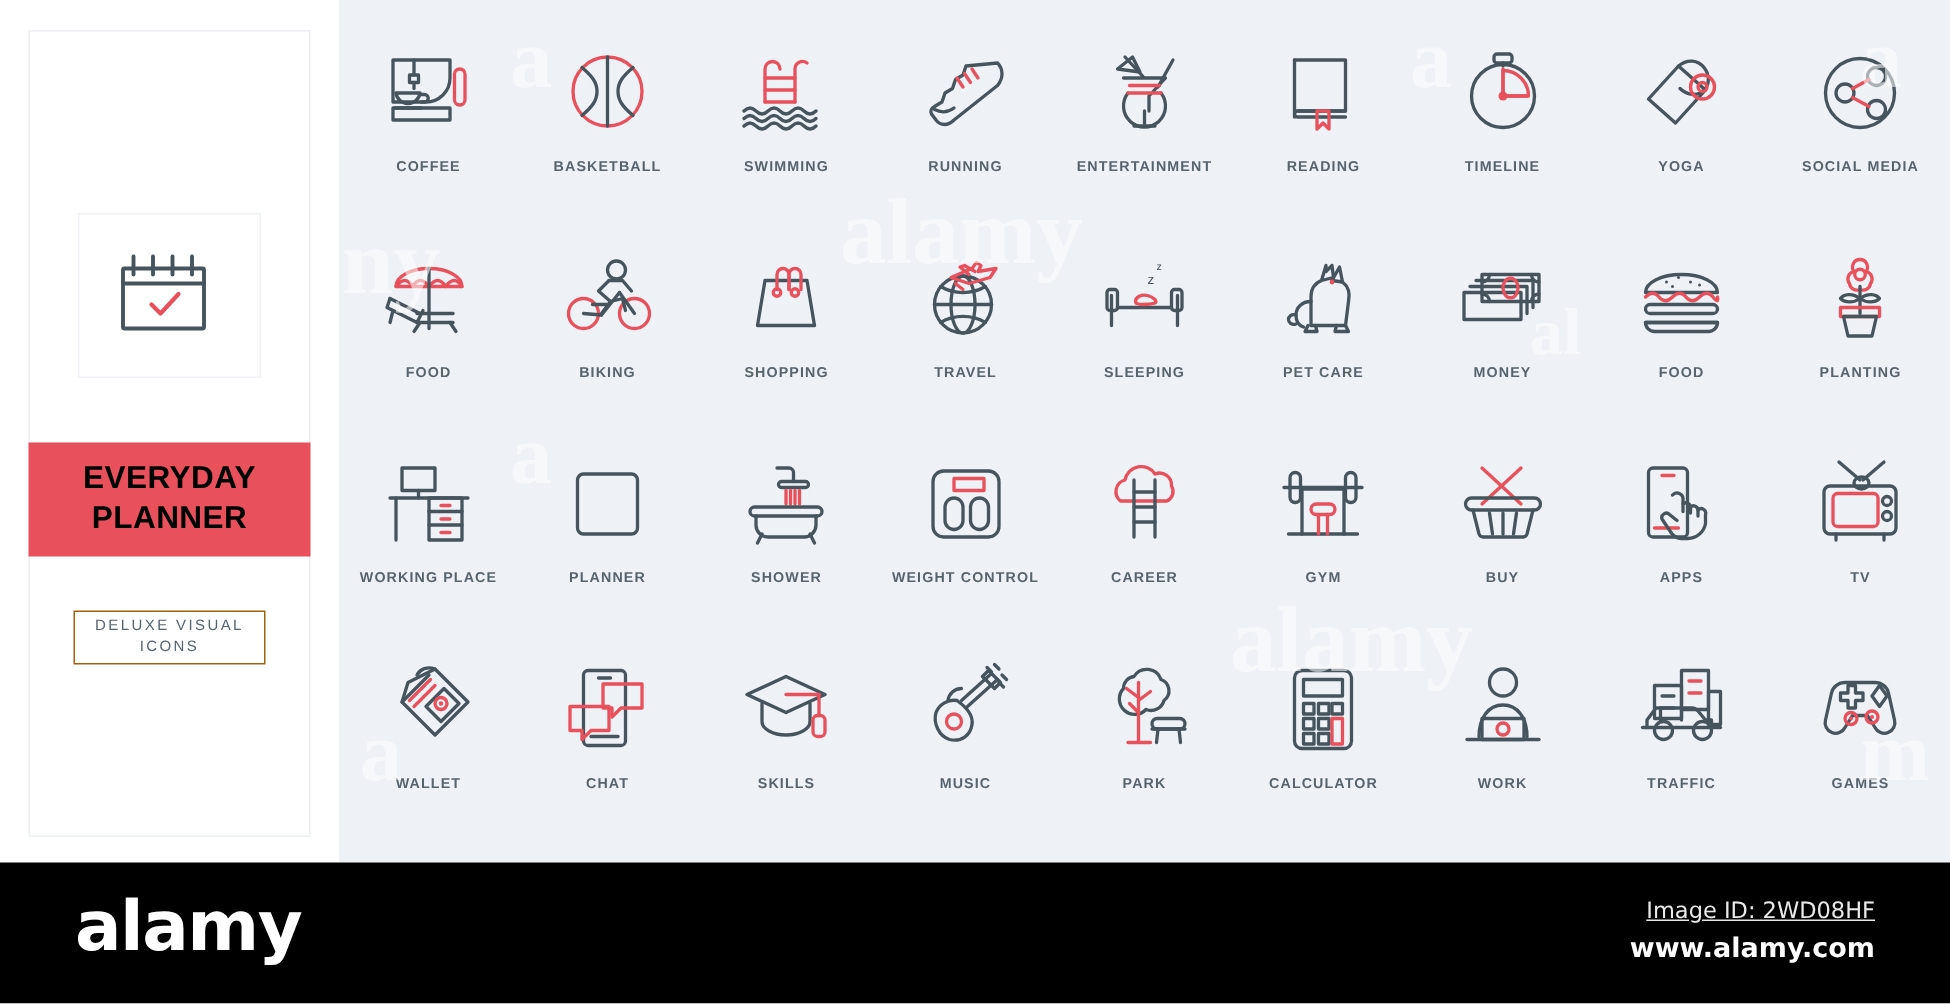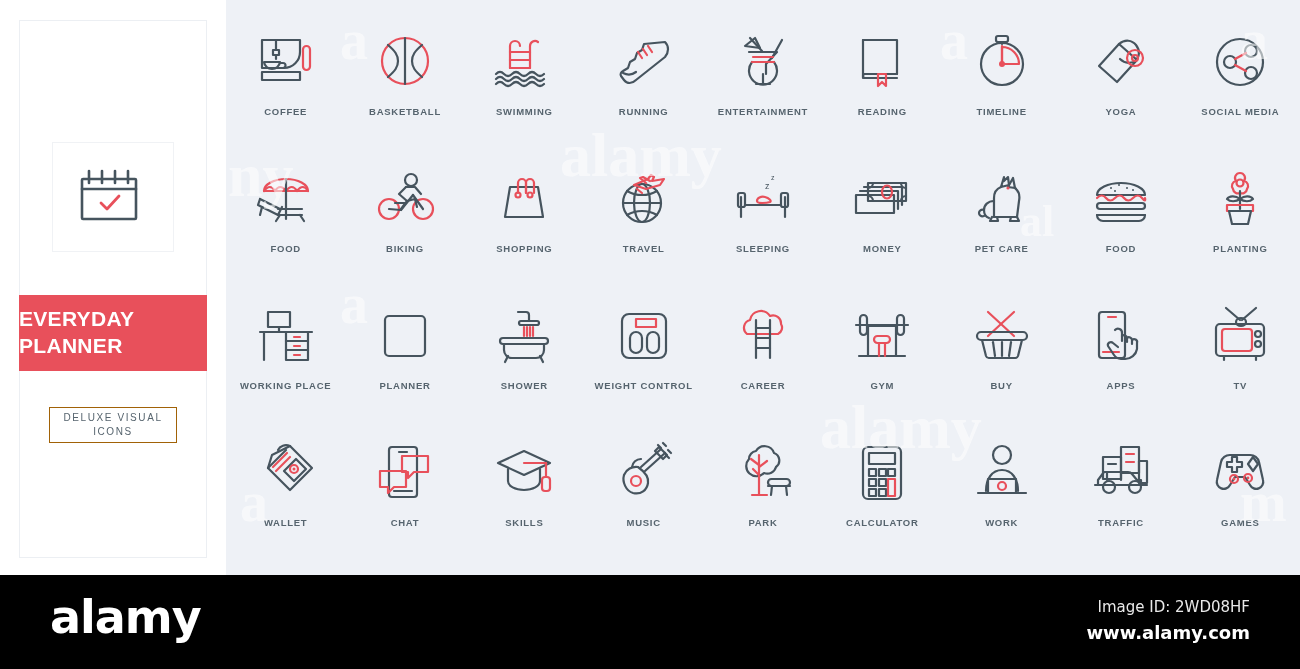--- a/index.html
+++ b/index.html
@@ -24,22 +24,22 @@
     background:#ffffff;border:1px solid #eceff3;box-sizing:border-box;
   }
   #promo-logo-box{
     position:absolute;left:52px;top:142px;width:122px;height:110px;
     background:#ffffff;border:1px solid #f0f2f5;box-sizing:border-box;
     display:flex;align-items:center;justify-content:center;
   }
   #promo-banner{
     position:absolute;left:19px;top:295px;width:188px;height:76px;
     background:#e8505b;
-    display:flex;flex-direction:column;justify-content:center;
-    color:#ffffff;font-weight:bold;font-size:21px;line-height:1.28;letter-spacing:.3px;
+    display:flex;flex-direction:column;align-items:center;justify-content:center;
+    color:#000000;font-weight:bold;font-size:21px;line-height:1.28;letter-spacing:.3px;
   }
   #promo-sub{
     position:absolute;left:49px;top:407px;width:128px;height:36px;
     border:1px solid #a16207;box-sizing:border-box;
     display:flex;align-items:center;justify-content:center;text-align:center;
     color:#56646e;font-size:10px;letter-spacing:1.6px;line-height:1.45;
   }
 
   
   #grid-panel{
@@ -69,21 +69,21 @@
 
   
   #footer{position:absolute;left:0;top:575px;width:1300px;height:94px;background:#000000;}
   #alamy-logo{
     position:absolute;left:50px;top:594px;color:#ffffff;
     font-family:"DejaVu Sans",sans-serif;font-weight:bold;font-size:46px;
     letter-spacing:-1px;line-height:1;
   }
   #image-id{
     position:absolute;right:50px;top:598px;color:#e9e9e9;font-size:15px;
-    font-family:"DejaVu Sans",sans-serif;text-align:right;
+    font-family:"DejaVu Sans",sans-serif;text-align:right;text-decoration:underline;
   }
   #alamy-url{
     position:absolute;right:50px;top:622px;color:#ffffff;font-size:18px;font-weight:bold;
     font-family:"DejaVu Sans",sans-serif;text-align:right;
   }
 </style>
 </head>
 <body>
 
 <div id="stage">
@@ -282,46 +282,46 @@
     <rect fill="none" stroke="#46545e" stroke-width="2.2" stroke-linecap="round" stroke-linejoin="round" x="54" y="30" width="7" height="14" rx="2"></rect>
     <line fill="none" stroke="#46545e" stroke-width="2.2" stroke-linecap="round" stroke-linejoin="round" x1="18" y1="42" x2="54" y2="42"></line>
     <path fill="none" stroke="#e8505b" stroke-width="2.2" stroke-linecap="round" stroke-linejoin="round" d="M30 38c0-3 4-5 8-4s7 4 5 5c-3 1-13 2-13-1z"></path>
     <text x="38" y="26" font-size="9" fill="#46545e" font-family="Liberation Sans">z</text>
     <text x="44" y="17" font-size="7" fill="#46545e" font-family="Liberation Sans">z</text>
             </svg>
             <div class="cell-label">SLEEPING</div>
           </div>
           <div class="cell">
             <svg viewBox="0 0 72 72" class="glyph">
-    <path fill="none" stroke="#46545e" stroke-width="2.2" stroke-linecap="round" stroke-linejoin="round" d="M10 32h38v18H10z"></path>
-    <path fill="none" stroke="#46545e" stroke-width="2.2" stroke-linecap="round" stroke-linejoin="round" d="M14 28h38v18"></path>
-    <path fill="none" stroke="#46545e" stroke-width="2.2" stroke-linecap="round" stroke-linejoin="round" d="M18 24h38v18"></path>
-    <path fill="none" stroke="#46545e" stroke-width="2.2" stroke-linecap="round" stroke-linejoin="round" d="M22 20h38v18H22z"></path>
-    <path fill="none" stroke="#46545e" stroke-width="2.2" stroke-linecap="round" stroke-linejoin="round" d="M22 25a5 5 0 0 0 5-5"></path>
-    <path fill="none" stroke="#46545e" stroke-width="2.2" stroke-linecap="round" stroke-linejoin="round" d="M60 25a5 5 0 0 1-5-5"></path>
-    <path fill="none" stroke="#46545e" stroke-width="2.2" stroke-linecap="round" stroke-linejoin="round" d="M22 33a5 5 0 0 1 5 5"></path>
-    <path fill="none" stroke="#46545e" stroke-width="2.2" stroke-linecap="round" stroke-linejoin="round" d="M60 33a5 5 0 0 0-5 5"></path>
-    <ellipse fill="none" stroke="#e8505b" stroke-width="2.2" stroke-linecap="round" stroke-linejoin="round" cx="41" cy="29" rx="5" ry="6.5"></ellipse>
-            </svg>
-            <div class="cell-label">MONEY</div>
-          </div>
-          <div class="cell">
-            <svg viewBox="0 0 72 72" class="glyph">
     <path fill="none" stroke="#46545e" stroke-width="2.2" stroke-linecap="round" stroke-linejoin="round" d="M38 14l-3 10 8-2-1-8-4 4z"></path>
     <path fill="none" stroke="#46545e" stroke-width="2.2" stroke-linecap="round" stroke-linejoin="round" d="M47 15l2 10-7-1z"></path>
     <path fill="none" stroke="#46545e" stroke-width="2.2" stroke-linecap="round" stroke-linejoin="round" d="M35 24c-5 2-7 6-7 11v19"></path>
     <path fill="none" stroke="#46545e" stroke-width="2.2" stroke-linecap="round" stroke-linejoin="round" d="M49 25c4 3 5 8 4 13l-2 16"></path>
     <path fill="none" stroke="#46545e" stroke-width="2.2" stroke-linecap="round" stroke-linejoin="round" d="M28 38c-6 0-10 4-10 9 0 4 2 7 5 8"></path>
     <path fill="none" stroke="#46545e" stroke-width="2.2" stroke-linecap="round" stroke-linejoin="round" d="M18 47c-3-1-5 1-5 3s2 4 5 3"></path>
     <path fill="none" stroke="#46545e" stroke-width="2.2" stroke-linecap="round" stroke-linejoin="round" d="M26 54l-2 4h8l-1-4"></path>
     <path fill="none" stroke="#46545e" stroke-width="2.2" stroke-linecap="round" stroke-linejoin="round" d="M45 54l-1 4h9l-2-4"></path>
     <line fill="none" stroke="#46545e" stroke-width="2.2" stroke-linecap="round" stroke-linejoin="round" x1="28" y1="54" x2="51" y2="54"></line>
     <circle fill="#e8505b" cx="42" cy="25" r="1.6"></circle>
             </svg>
             <div class="cell-label">PET CARE</div>
+          </div>
+          <div class="cell">
+            <svg viewBox="0 0 72 72" class="glyph">
+    <path fill="none" stroke="#46545e" stroke-width="2.2" stroke-linecap="round" stroke-linejoin="round" d="M10 32h38v18H10z"></path>
+    <path fill="none" stroke="#46545e" stroke-width="2.2" stroke-linecap="round" stroke-linejoin="round" d="M14 28h38v18"></path>
+    <path fill="none" stroke="#46545e" stroke-width="2.2" stroke-linecap="round" stroke-linejoin="round" d="M18 24h38v18"></path>
+    <path fill="none" stroke="#46545e" stroke-width="2.2" stroke-linecap="round" stroke-linejoin="round" d="M22 20h38v18H22z"></path>
+    <path fill="none" stroke="#46545e" stroke-width="2.2" stroke-linecap="round" stroke-linejoin="round" d="M22 25a5 5 0 0 0 5-5"></path>
+    <path fill="none" stroke="#46545e" stroke-width="2.2" stroke-linecap="round" stroke-linejoin="round" d="M60 25a5 5 0 0 1-5-5"></path>
+    <path fill="none" stroke="#46545e" stroke-width="2.2" stroke-linecap="round" stroke-linejoin="round" d="M22 33a5 5 0 0 1 5 5"></path>
+    <path fill="none" stroke="#46545e" stroke-width="2.2" stroke-linecap="round" stroke-linejoin="round" d="M60 33a5 5 0 0 0-5 5"></path>
+    <ellipse fill="none" stroke="#e8505b" stroke-width="2.2" stroke-linecap="round" stroke-linejoin="round" cx="41" cy="29" rx="5" ry="6.5"></ellipse>
+            </svg>
+            <div class="cell-label">MONEY</div>
           </div>
           <div class="cell">
             <svg viewBox="0 0 72 72" class="glyph">
     <path fill="none" stroke="#46545e" stroke-width="2.2" stroke-linecap="round" stroke-linejoin="round" d="M12 32a24 12 0 0 1 48 0z"></path>
     <path fill="none" stroke="#e8505b" stroke-width="2.2" stroke-linecap="round" stroke-linejoin="round" d="M12 35q5-5 9 0t9 0 9 0 9 0 9 0 3 0"></path>
     <rect fill="none" stroke="#46545e" stroke-width="2.2" stroke-linecap="round" stroke-linejoin="round" x="12" y="40" width="48" height="6" rx="3"></rect>
     <path fill="none" stroke="#46545e" stroke-width="2.2" stroke-linecap="round" stroke-linejoin="round" d="M12 52a6 6 0 0 0 6 6h36a6 6 0 0 0 6-6z"></path>
     <line fill="none" stroke="#46545e" stroke-width="2.2" stroke-linecap="round" stroke-linejoin="round" x1="12" y1="52" x2="60" y2="52"></line>
     <circle fill="#46545e" cx="26" cy="25" r="1"></circle>
     <circle fill="#46545e" cx="34" cy="22" r="1"></circle>

